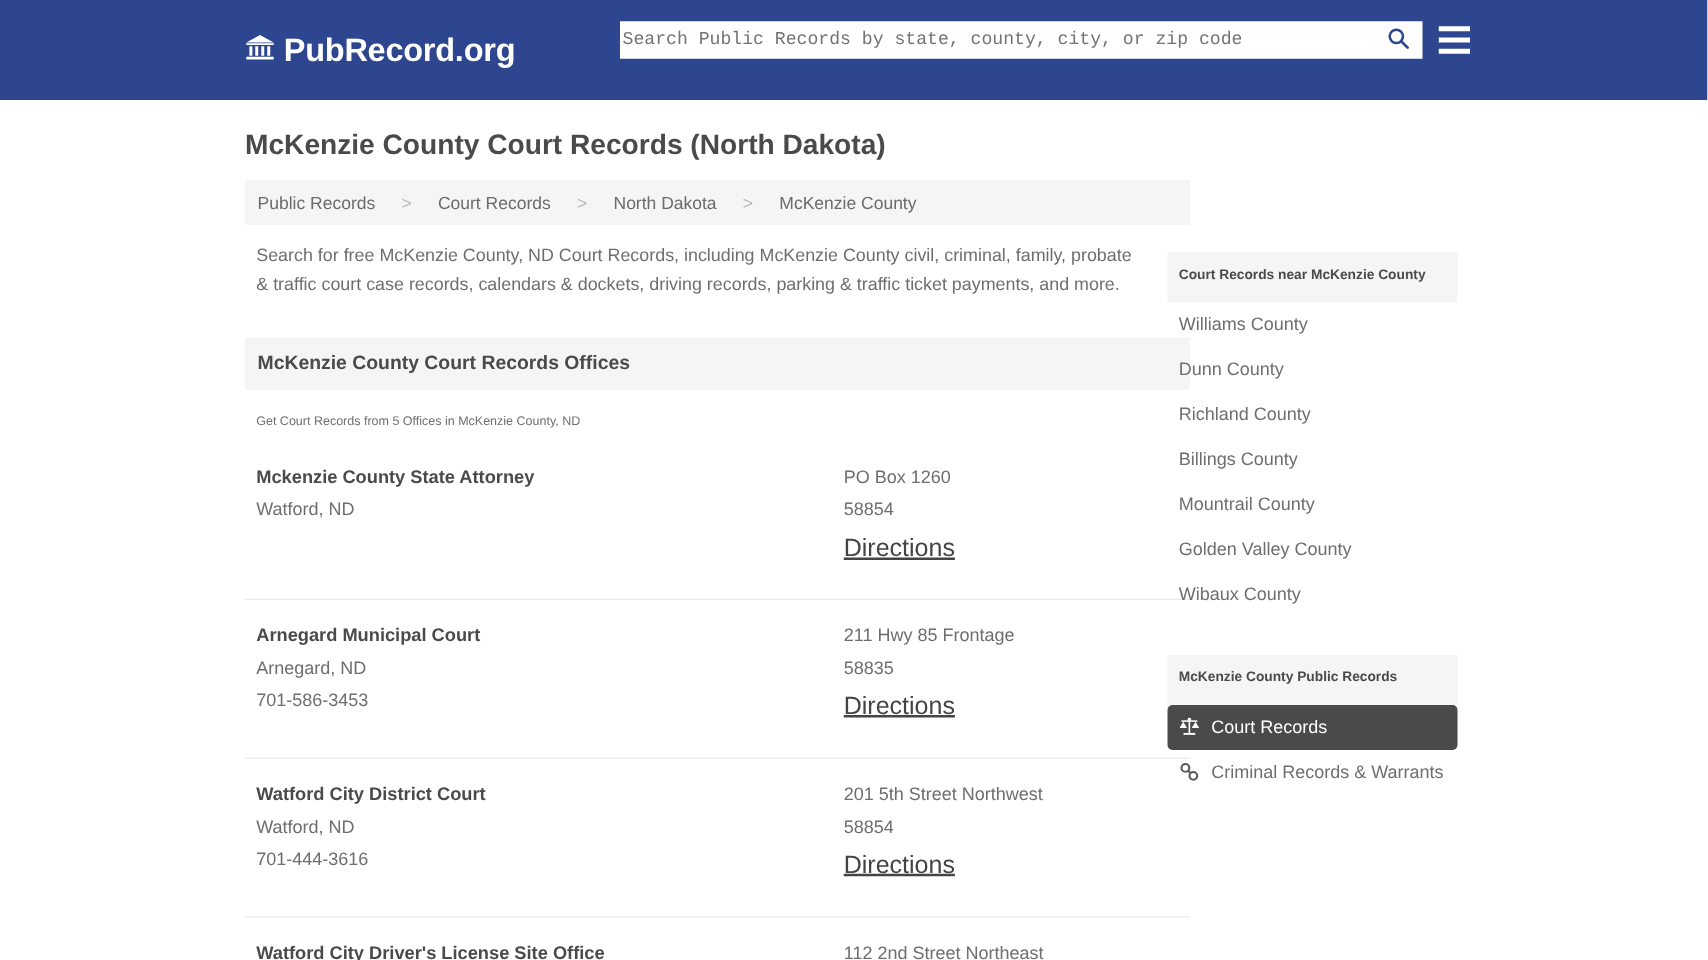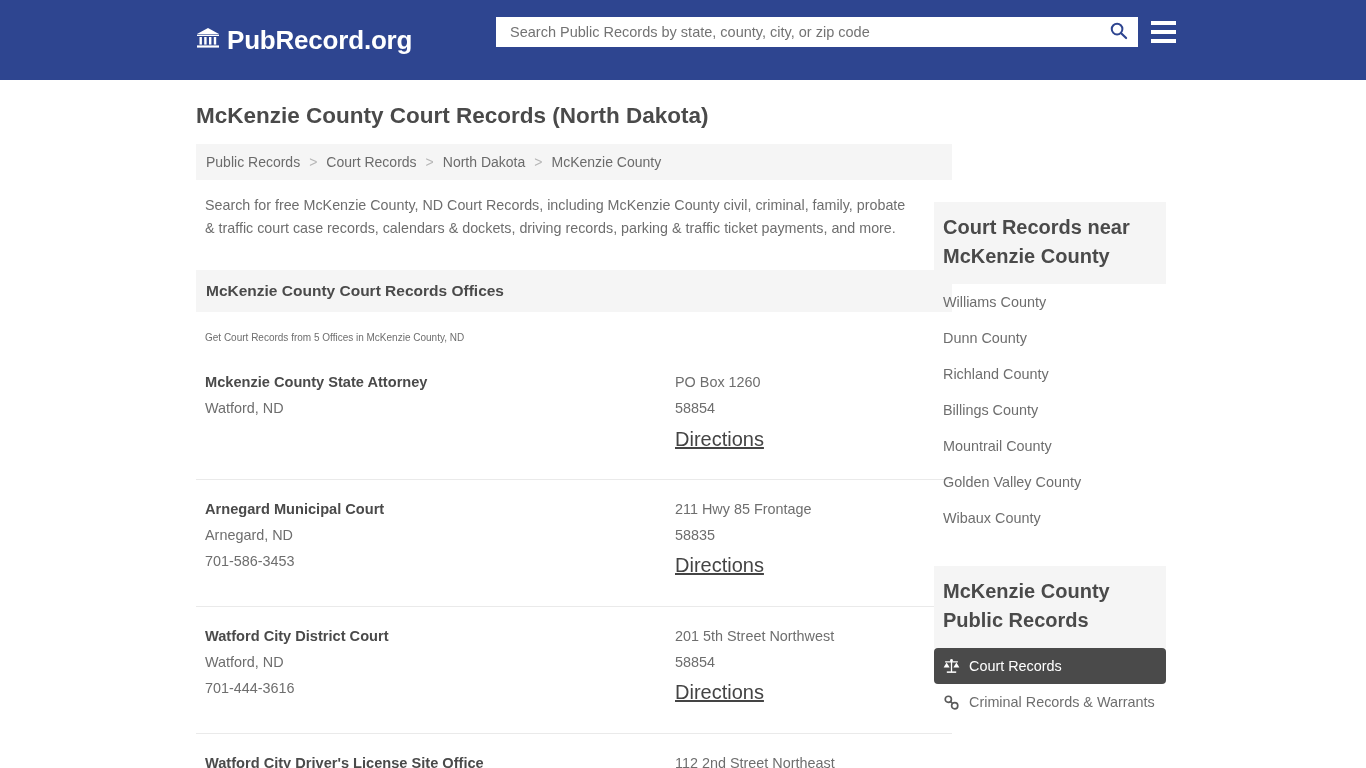--- a/index.html
+++ b/index.html
@@ -44,22 +44,22 @@
     display: flex;
     align-items: center;
     background: #ffffff;
     border: none;
   }
   .search-input {
     flex: 1;
     height: 30px;
     border: 0;
     outline: 0;
-    padding: 0 14px;
-    font-family: Liberation Sans, sans-serif;
+    padding: 0 2px;
+    font-family: Liberation Mono, monospace;
     font-size: 14.5px;
     color: #333;
     background: transparent;
   }
   .search-input::placeholder { color: #737373; }
   .search-btn {
     width: 40px; height: 30px;
     border: 0; background: transparent;
     display: flex; align-items: center; justify-content: center;
     cursor: pointer; padding: 0;
@@ -97,21 +97,21 @@
   }
 
   .breadcrumb {
     background: #f5f5f5;
     padding: 10px 10px;
     font-size: 14px;
     color: #777;
     display: flex;
     align-items: center;
     flex-wrap: wrap;
-    gap: 0;
+    gap: 12px;
     margin-bottom: 14px;
   }
   .breadcrumb a {
     color: #6b6b6b;
     text-decoration: none;
   }
   .breadcrumb .sep { color: #b6b6b6; margin: 0 9px; }
   .breadcrumb .current { color: #6b6b6b; }
 
   .intro {
@@ -169,21 +169,21 @@
   
   .rail {
     position: absolute;
     left: 934px;
     top: 122px;
     width: 232px;
   }
   .rail-head {
     background: #f5f5f5;
     padding: 11px 9px 13px 9px;
-    font-size: 20px;
+    font-size: 11px;
     font-weight: bold;
     color: #4a4a4a;
     line-height: 1.45;
   }
   .rail-list { margin: 0; padding: 0; list-style: none; }
   .rail-item {
     font-size: 14.4px;
     color: #6e6e6e;
     padding: 10px 9px;
     cursor: pointer;

